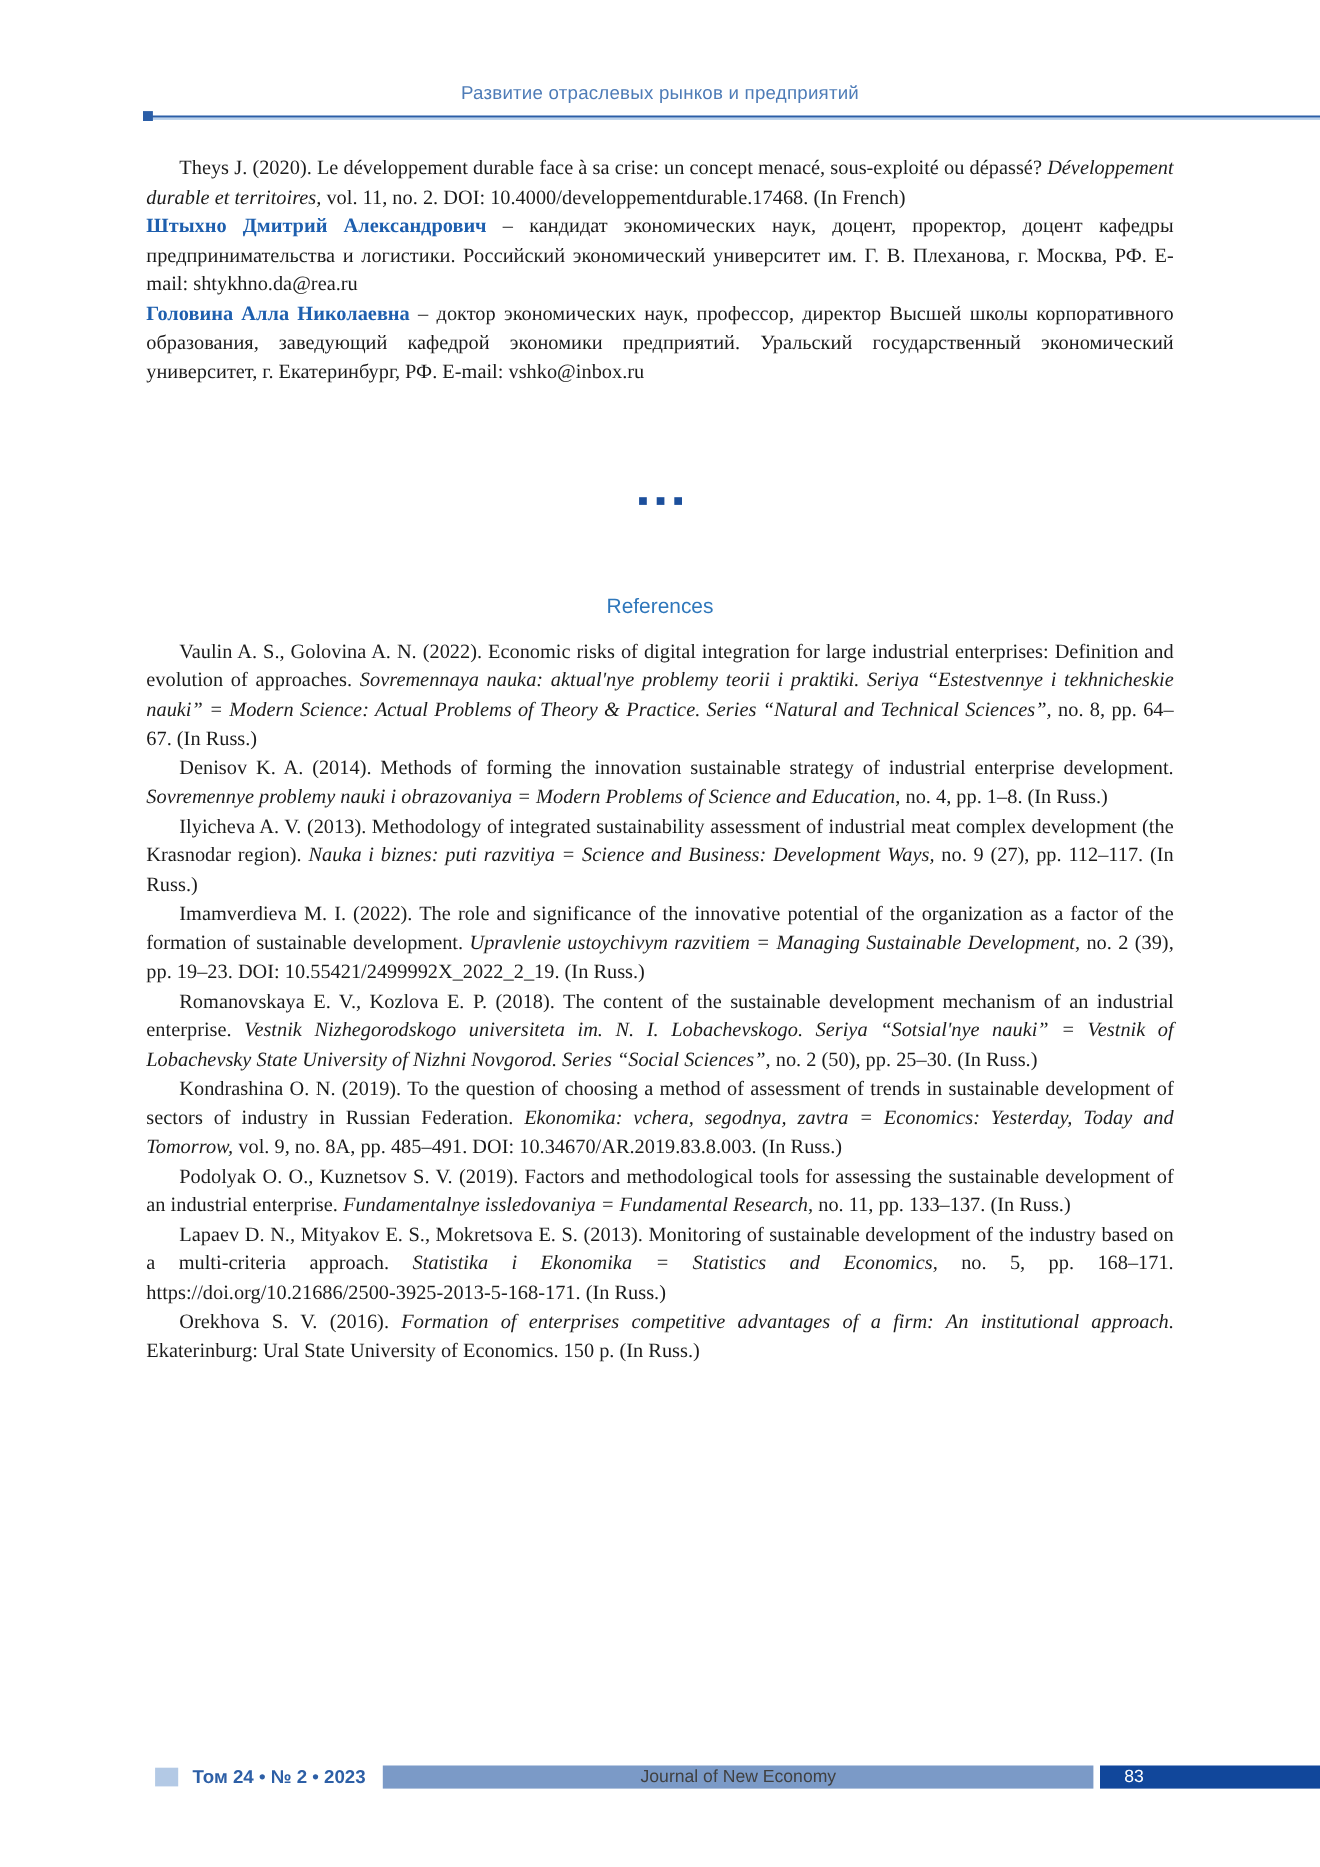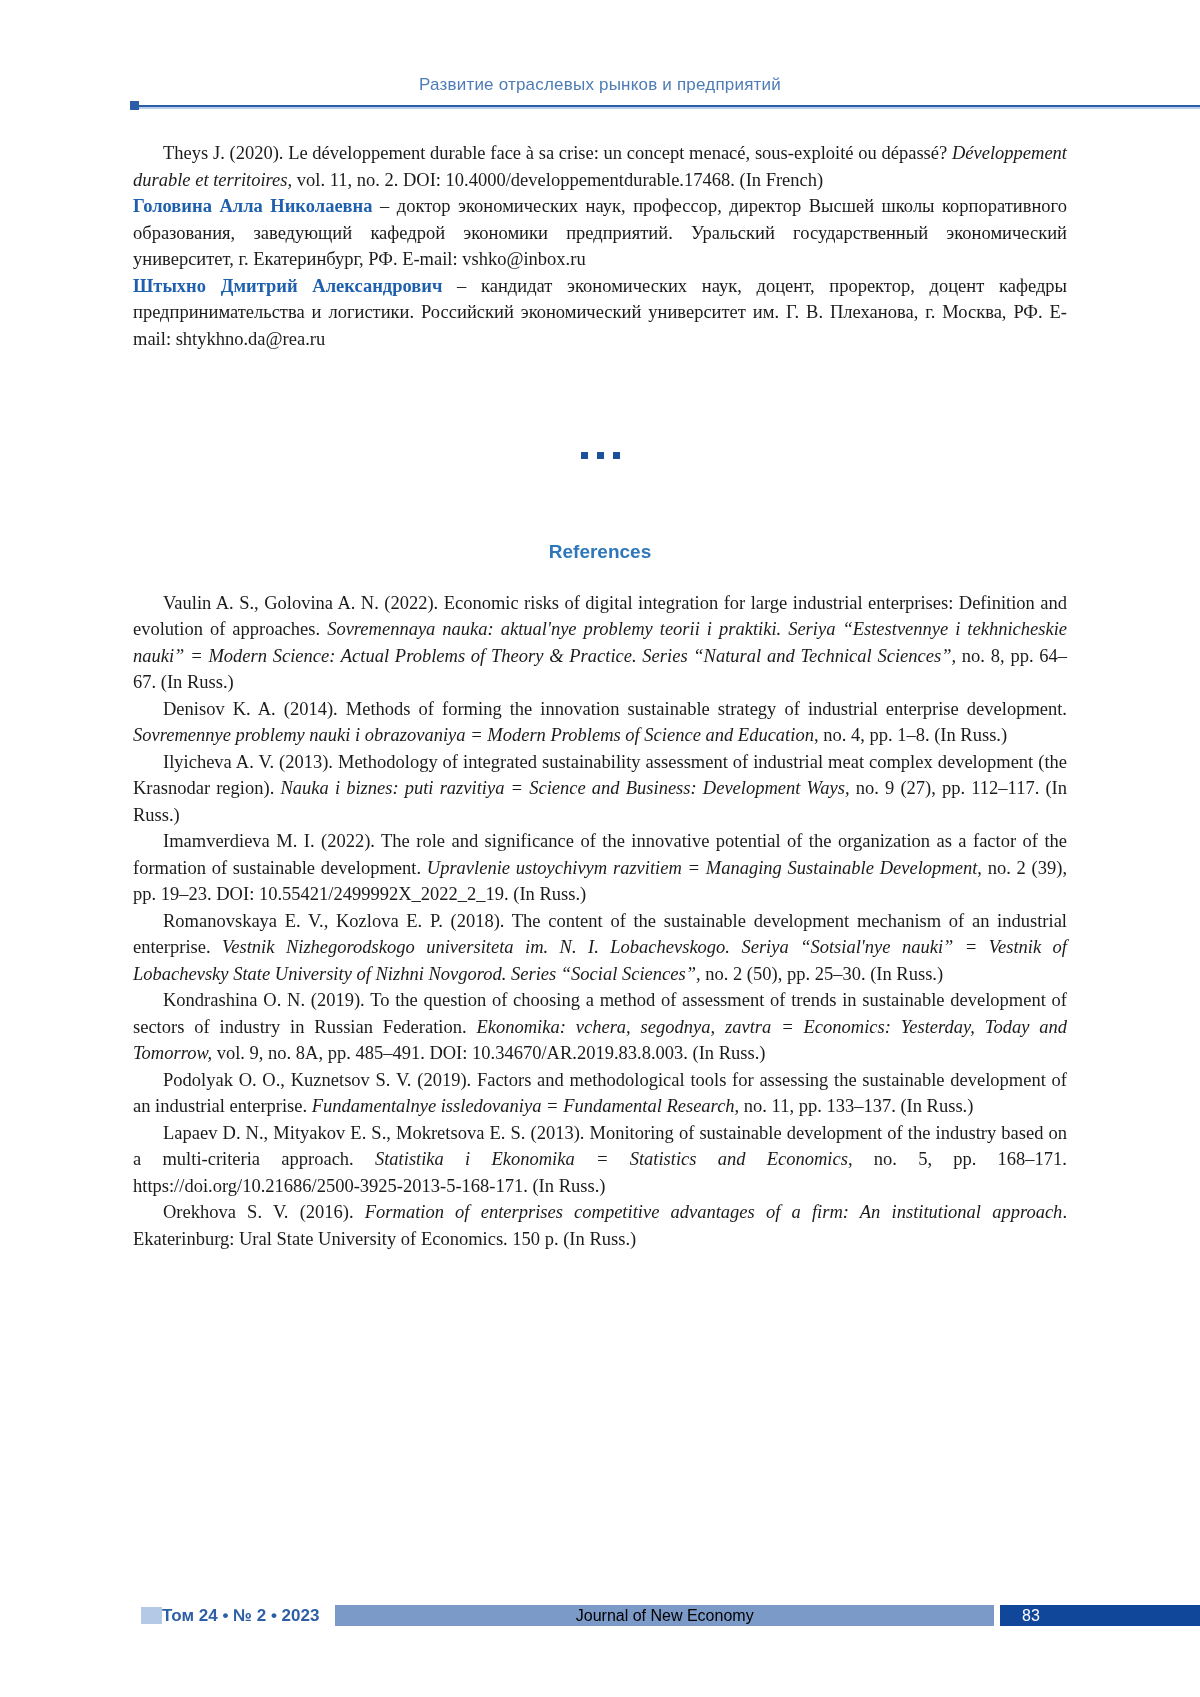--- a/index.html
+++ b/index.html
@@ -43,21 +43,21 @@
 
   .section-heading {
     font-family: "Liberation Sans", sans-serif;
     font-weight: normal;
     font-size: 19px;
     color: var(--heading-blue, #2f77bb);
     text-align: center;
     margin: 0;
   }
   .authors-heading { margin: 36px 0 14px; }
-  .refs-heading   { margin: 80px 0 24px; font-weight: bold; }
+  .refs-heading   { margin: 80px 0 14px; }
 
   .author { margin-bottom: 9px; }
 
   .separator {
     display: flex; justify-content: center; gap: 9px;
     margin-top: 100px;
   }
   .sq { width: 7px; height: 7px; background: var(--separator-square-blue, #1c4f9c); }
 
   
@@ -65,30 +65,31 @@
     position: absolute; top: 1605px; left: 0; right: 0; height: 21px;
     display: flex; align-items: stretch;
     padding-left: 141px;
     font-family: "Liberation Sans", sans-serif;
   }
   .f-square {
     width: 21px; height: 17px; align-self: center;
     background: var(--footer-square-blue, #b3c9e5);
   }
   .f-vol {
+    margin-left: 13px;
     align-self: center;
     font-size: 17px; font-weight: bold;
     color: var(--footer-text-blue, #2d5fa6);
     white-space: nowrap;
   }
   .f-bar {
     flex: 1;
     margin: 0 6px 0 16px;
     background: var(--footer-bar-blue, #7b9ac7);
-    color: #000000;
+    color: #404040;
     font-size: 16px; line-height: 21px;
     text-align: center;
   }
   .f-page {
     width: 200px;
     background: var(--footer-page-blue, #11479b);
     color: #ffffff;
     font-size: 16px; line-height: 21px;
     padding-left: 22px;
   }
@@ -104,22 +105,22 @@
     <span class="rule-square"></span>
     <div class="rule-dark"></div>
     <div class="rule-light"></div>
   </div>
 
   <main class="content">
 
     <p class="indent"><span>Theys J. (2020). Le développement durable face à sa crise: un concept menacé, sous-exploité ou dépassé? </span><span class="it">Développement durable et territoires,</span><span> vol. 11, no. 2. DOI: 10.4000/developpementdurable.17468. (In French)</span></p>
 
 
+    <p class="author"><span class="c-name">Штыхно Дмитрий Александрович</span><span> – кандидат экономических наук, доцент, проректор, доцент кафедры предпринимательства и логистики. Российский экономический университет им. Г. В. Плеханова, г. Москва, РФ. E-mail: shtykhno.da@rea.ru</span></p>
     <p class="author"><span class="c-name">Головина Алла Николаевна</span><span> – доктор экономических наук, профессор, директор Высшей школы корпоративного образования, заведующий кафедрой экономики предприятий. Уральский государственный экономический университет, г. Екатеринбург, РФ. E-mail: vshko@inbox.ru</span></p>
-    <p class="author"><span class="c-name">Штыхно Дмитрий Александрович</span><span> – кандидат экономических наук, доцент, проректор, доцент кафедры предпринимательства и логистики. Российский экономический университет им. Г. В. Плеханова, г. Москва, РФ. E-mail: shtykhno.da@rea.ru</span></p>
 
     <div class="separator">
       <span class="sq"></span>
       <span class="sq"></span>
       <span class="sq"></span>
     </div>
 
     <h2 class="section-heading refs-heading">References</h2>
 
     <p class="indent"><span>Vaulin A. S., Golovina A. N. (2022). Economic risks of digital integration for large industrial enterprises: Definition and evolution of approaches. </span><span class="it">Sovremennaya nauka: aktual'nye problemy teorii i praktiki. Seriya “Estestvennye i tekhnicheskie nauki” = Modern Science: Actual Problems of Theory &amp; Practice. Series “Natural and Technical Sciences”,</span><span> no. 8, pp. 64–67. (In Russ.)</span></p>

